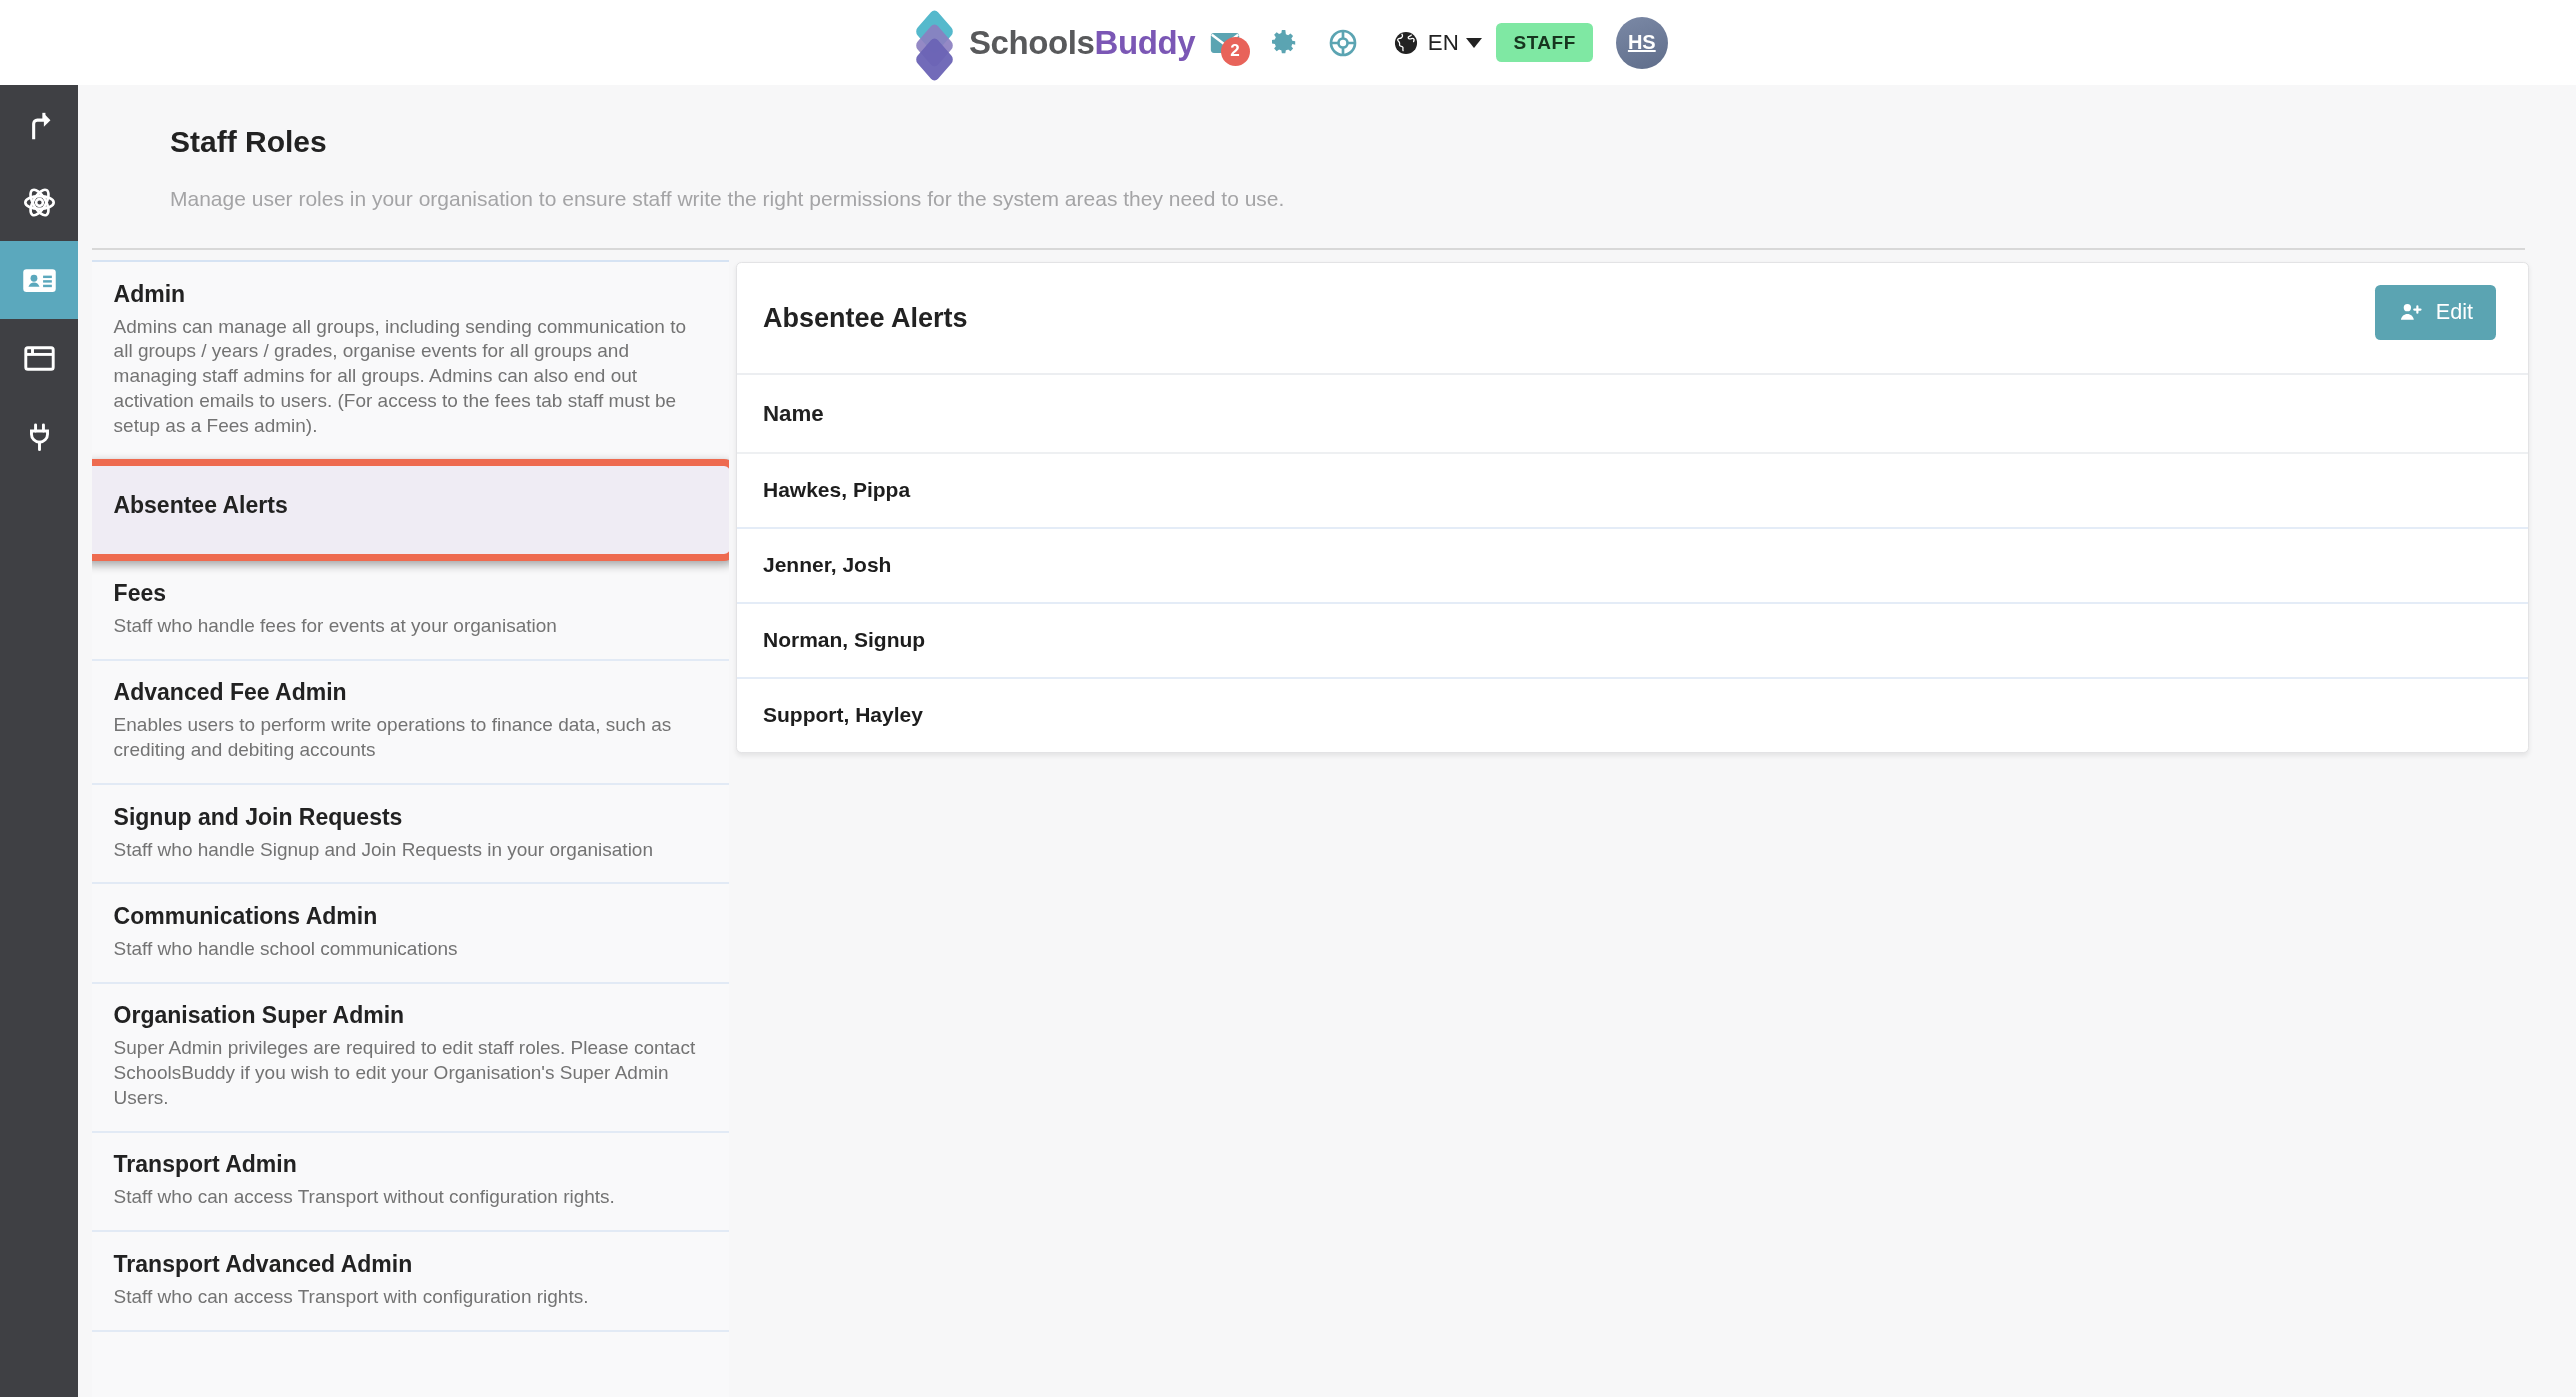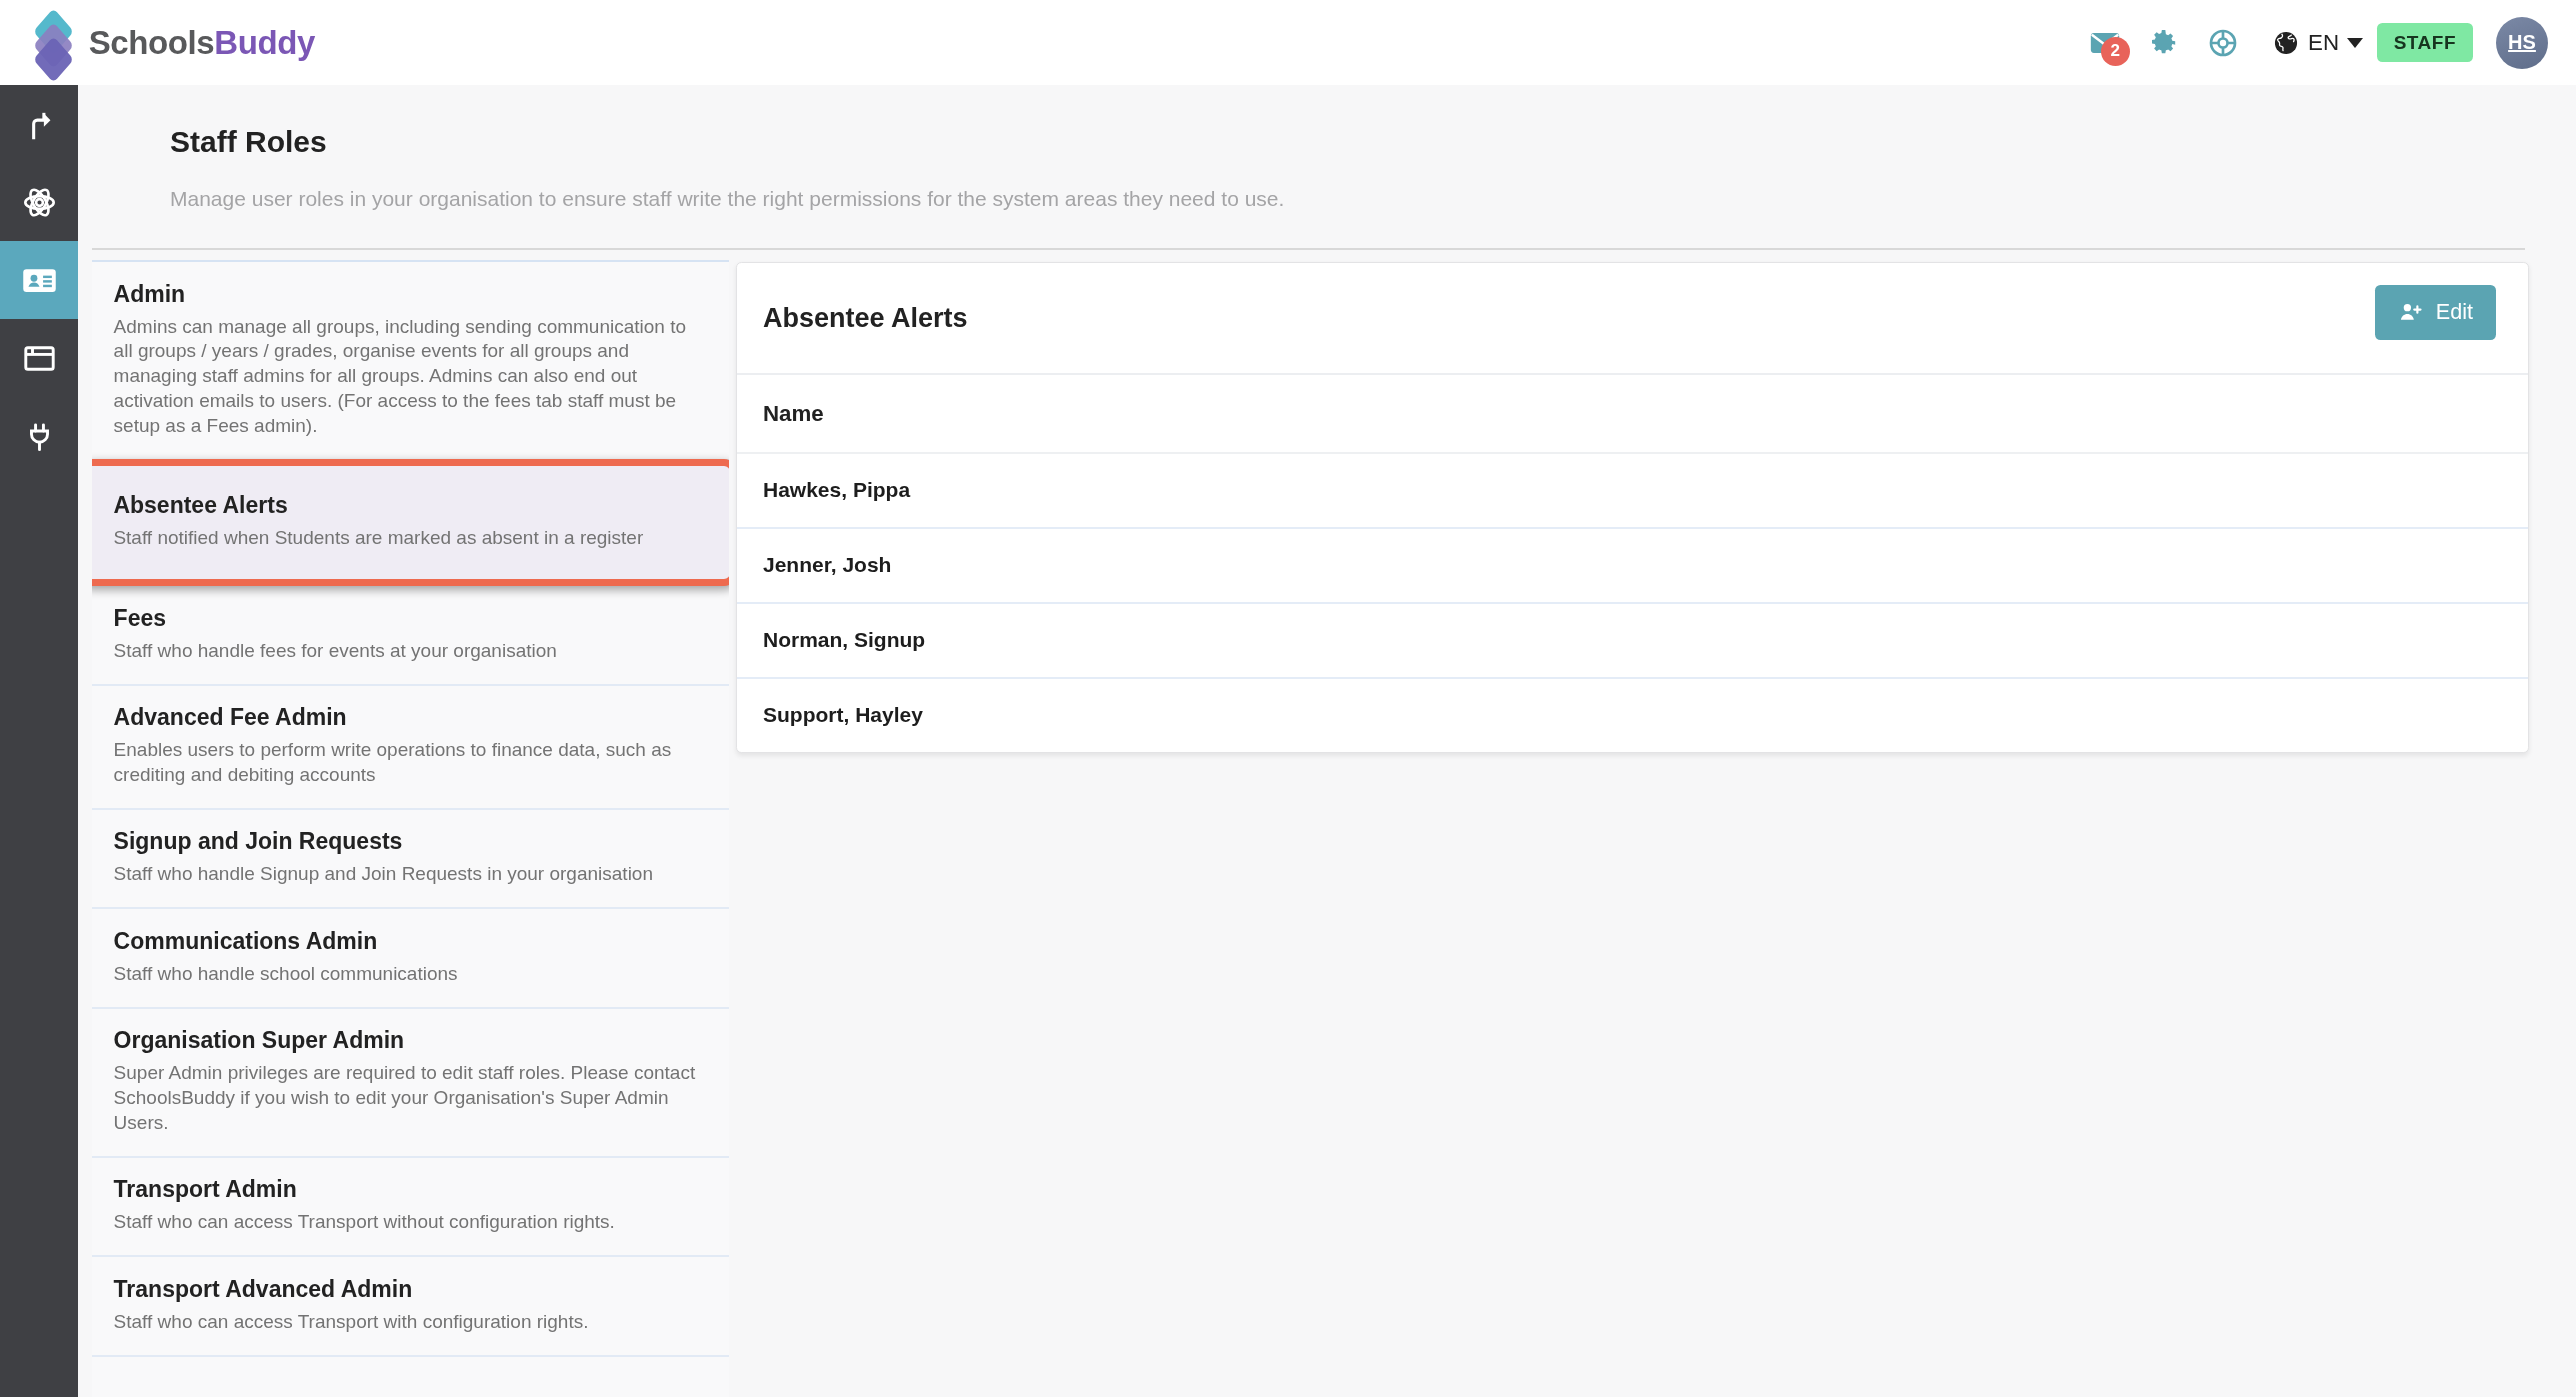--- a/index.html
+++ b/index.html
@@ -9,21 +9,21 @@
     font-family: "Liberation Sans", sans-serif;
     overflow: hidden;
   }
 
   
   .topbar {
     position: absolute; top: 0; left: 0;
     width: 2576px; height: 85px;
     background: #ffffff;
     display: flex; align-items: center;
-    justify-content: space-between;
+    justify-content: center;
     z-index: 20;
   }
   .brand { display: flex; align-items: center; padding-left: 26px; }
   .brand-mark { width: 55px; height: 59px; position: relative; margin-right: 7.7px; }
   .dia { position: absolute; left: 6.2px; width: 43px; height: 43px; }
   .dia i {
     display: block; width: 31px; height: 31px;
     transform: rotate(45deg) skew(4deg,4deg);
     border-radius: 5.4px; margin: 6.2px;
   }
@@ -252,21 +252,20 @@
 </div>
 <div class="rule"></div>
 
 <div class="roles">
     <div class="role">
       <div class="role-name">Admin</div>
       <div class="role-desc">Admins can manage all groups, including sending communication to all groups / years / grades, organise events for all groups and managing staff admins for all groups. Admins can also end out activation emails to users. (For access to the fees tab staff must be setup as a Fees admin).</div>
     </div>
     <div class="role selected">
       <div class="role-name">Absentee Alerts</div>
-      <div class="role-desc">Staff notified when Students are marked as absent in a register</div>
     </div>
     <div class="role">
       <div class="role-name">Fees</div>
       <div class="role-desc">Staff who handle fees for events at your organisation</div>
     </div>
     <div class="role">
       <div class="role-name">Advanced Fee Admin</div>
       <div class="role-desc">Enables users to perform write operations to finance data, such as crediting and debiting accounts</div>
     </div>
     <div class="role">

